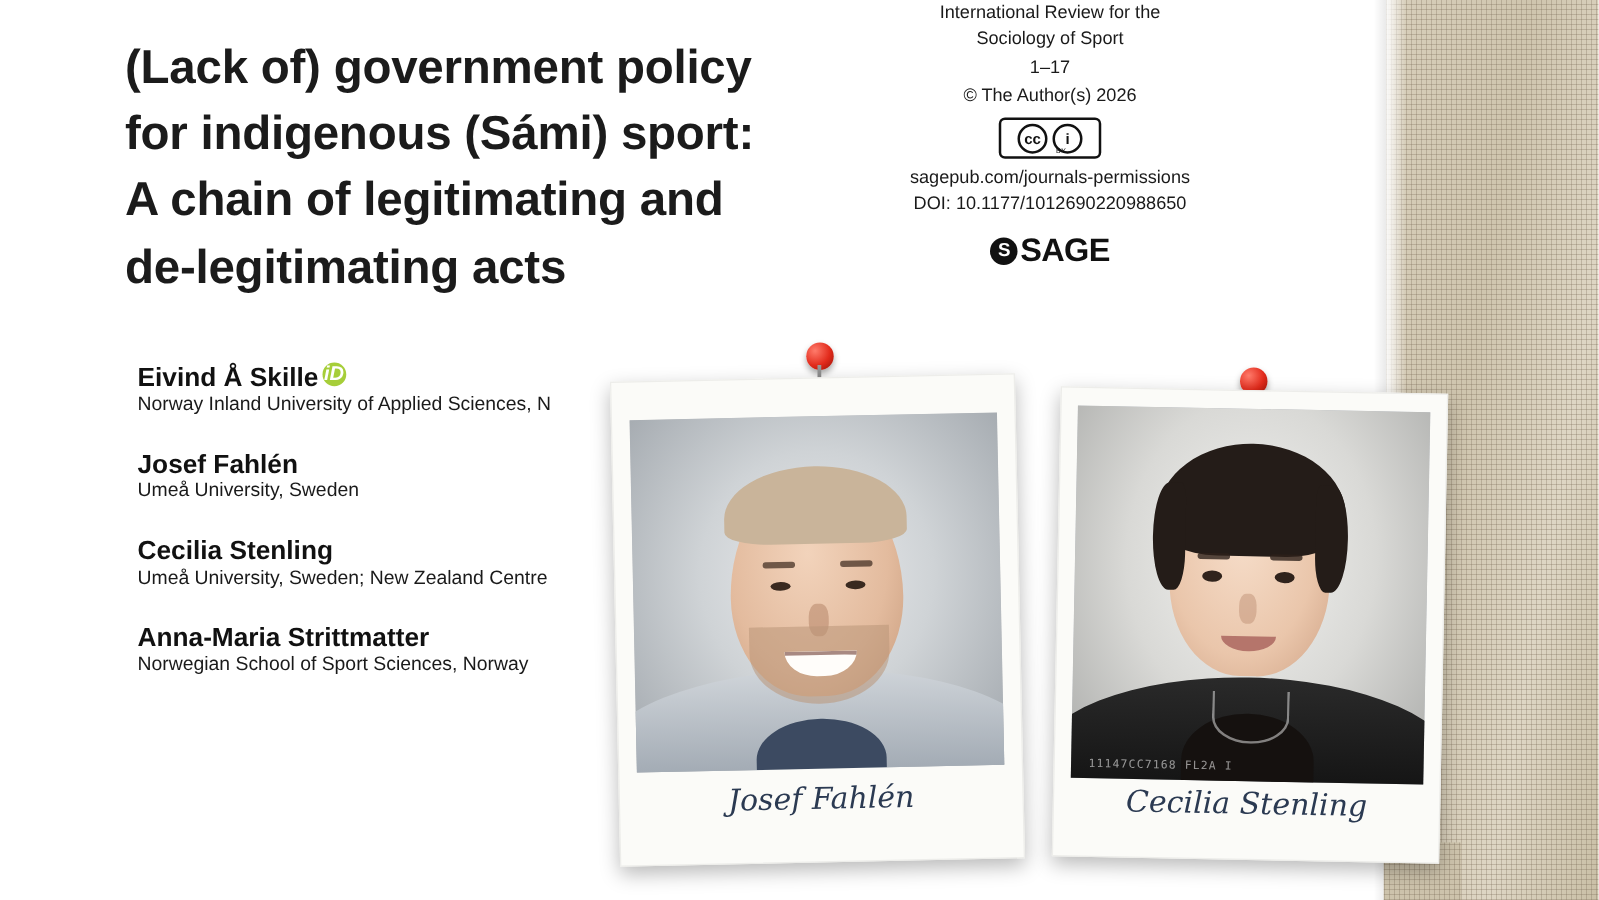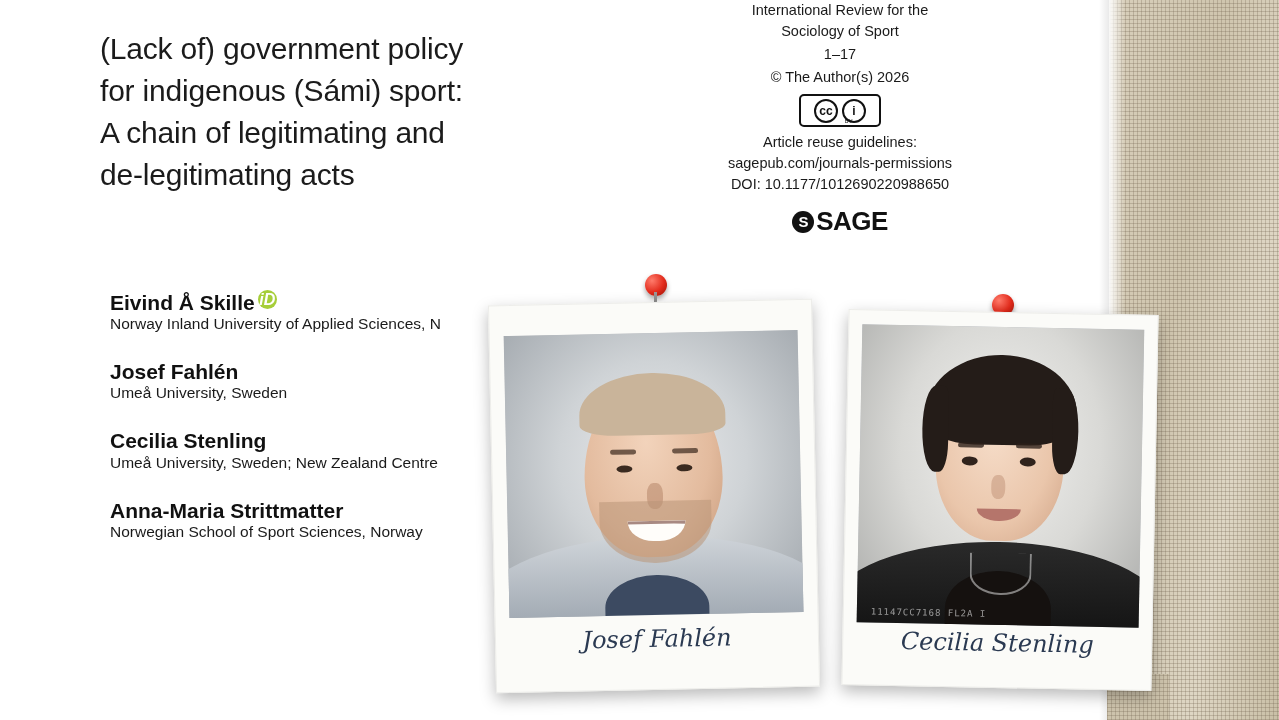--- a/index.html
+++ b/index.html
@@ -41,23 +41,23 @@
     background: linear-gradient(90deg, rgba(0,0,0,0.0), rgba(0,0,0,0.10));
   }
 
   
   .doc-title {
     position: absolute;
     left: 100px;
     top: 28px;
     width: 560px;
     color: #1b1b1b;
-    font-size: 30px;
+    font-size: 38px;
     line-height: 1.40;
-    font-weight: normal;
+    font-weight: bold;
     letter-spacing: -0.2px;
     white-space: pre-line;
   }
 
   
   .masthead {
     position: absolute;
     left: 700px;
     top: 0px;
     width: 280px;
@@ -285,21 +285,20 @@
 Sociology of Sport</div>
     <div class="blk">1–17</div>
     <div class="blk">© The Author(s) 2026</div>
 
     <div class="cc-badge">
       <div class="ring">cc</div>
       <div class="ring">i</div>
       <span class="by">BY</span>
     </div>
 
-    <div>Article reuse guidelines:</div>
     <div>sagepub.com/journals-permissions</div>
     <div>DOI: 10.1177/1012690220988650</div>
 
     <div class="sage-logo">
       <span class="sage-mark">S</span>
       <span>SAGE</span>
     </div>
   </div>
 
   <div class="authors">

